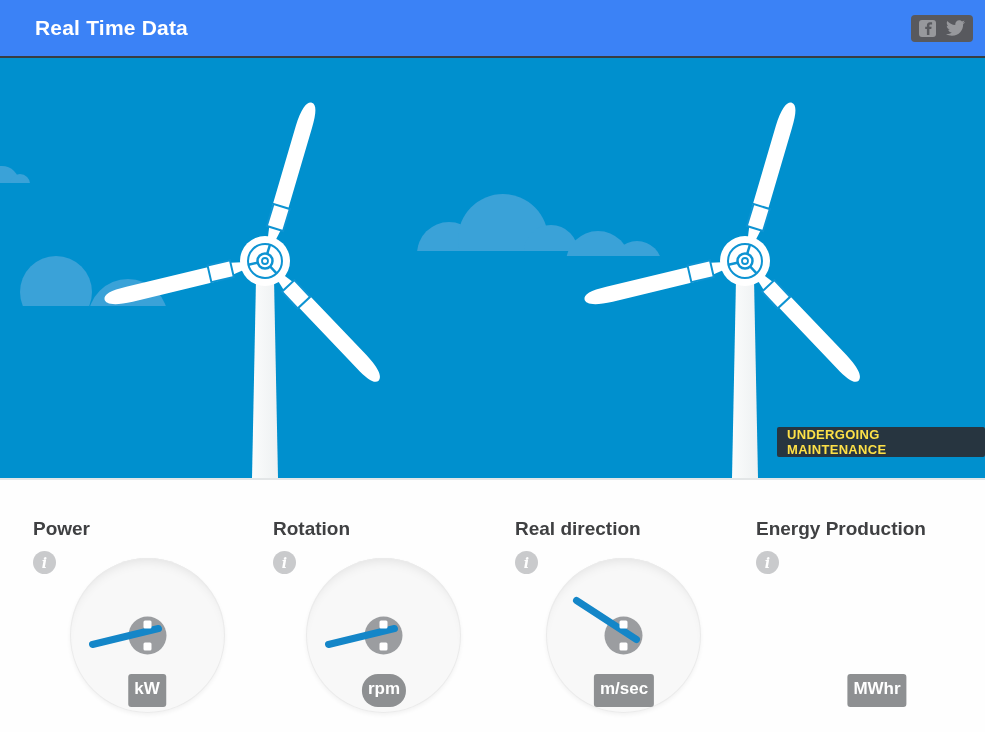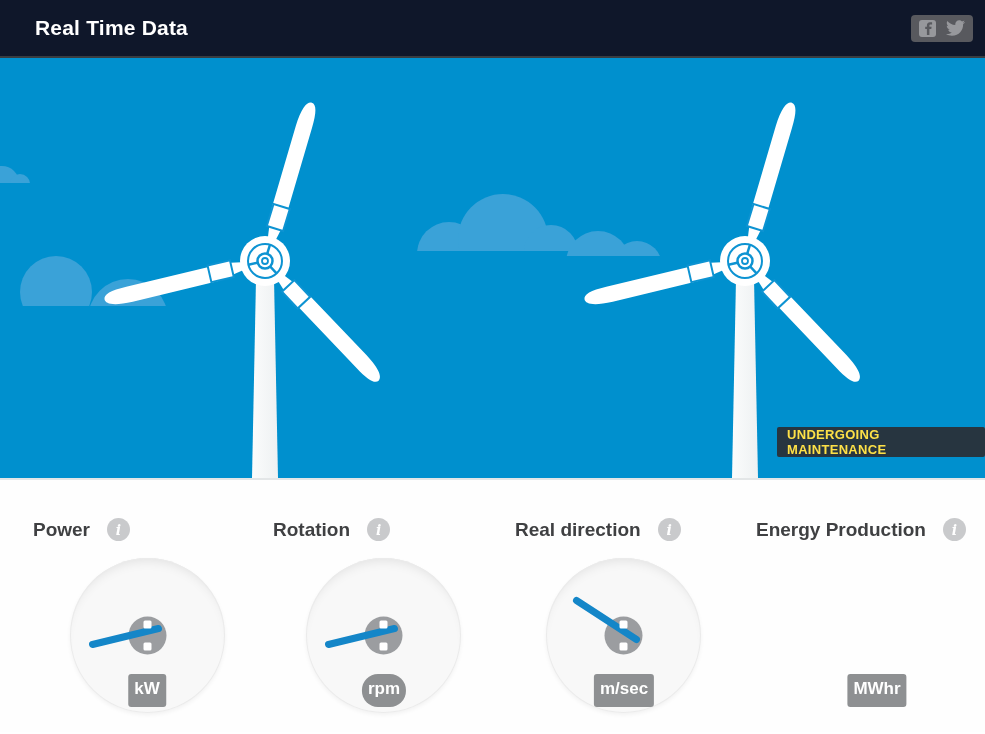--- a/index.html
+++ b/index.html
@@ -2,21 +2,21 @@
 <html><head>
 <meta charset="utf-8">
 <style>
   * { margin:0; padding:0; box-sizing:border-box; }
   html,body { background:#ffffff; }
   body { font-family:"Liberation Sans","DejaVu Sans",sans-serif; }
   .app { position:relative; width:985px; height:734px; overflow:hidden; background:#fff; }
 
   
   .header {
-    position:relative; height:58px; background:#0f172a;
+    position:relative; height:58px; background:#3b82f6;
     border-bottom:2px solid #393d41;
     display:flex; align-items:center; padding:0 12px 0 35px;
   }
   .header h1 { color:#ffffff; font-size:21px; font-weight:600; letter-spacing:.2px; }
   .social {
     margin-left:auto; background:#58595e; border-radius:4px;
     height:27px; padding:0 8px; display:flex; align-items:center; gap:10px;
   }
   .social .icon { display:flex; align-items:center; cursor:pointer; }
 
@@ -25,21 +25,21 @@
   .scene svg { display:block; }
   .badge {
     position:absolute; left:777px; top:369px; height:30px;
     background:#273540; color:#fde047; font-size:13px; font-weight:bold;
     letter-spacing:.3px; display:flex; align-items:center; padding:0 10px;
     border-radius:2px;
   }
 
   
   .metrics { position:relative; height:254px; background:#fefefe; border-top:2px solid #e3e6e7; }
-  .label-row { position:absolute; top:38px; display:flex; align-items:flex-end; gap:17px; }
+  .label-row { position:absolute; top:38px; display:flex; align-items:flex-start; gap:11px;flex-direction:column; }
   .metric-label { font-size:19px; font-weight:bold; color:#3f4042; }
   .info-icon {
     width:23px; height:23px; border-radius:50%; background:#c9cacc;
     color:#ffffff; font-family:"DejaVu Serif","Liberation Serif",serif;
     font-style:italic; font-weight:bold; font-size:14px;
     display:flex; align-items:center; justify-content:center; cursor:pointer;
   }
   .l0 { left:33px; } .l1 { left:273px; } .l2 { left:515px; } .l3 { left:720px;margin-left:36px; }
 
   .gauge {

